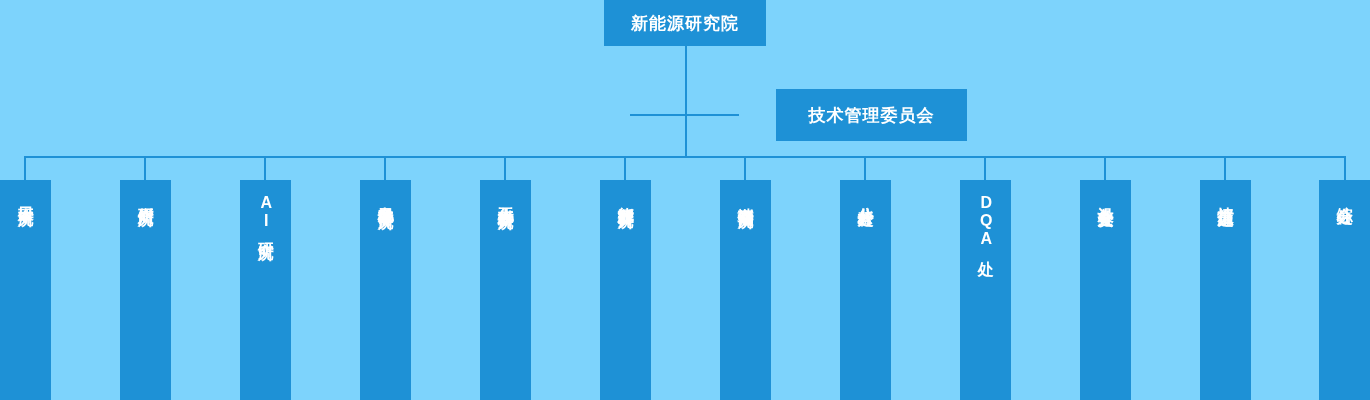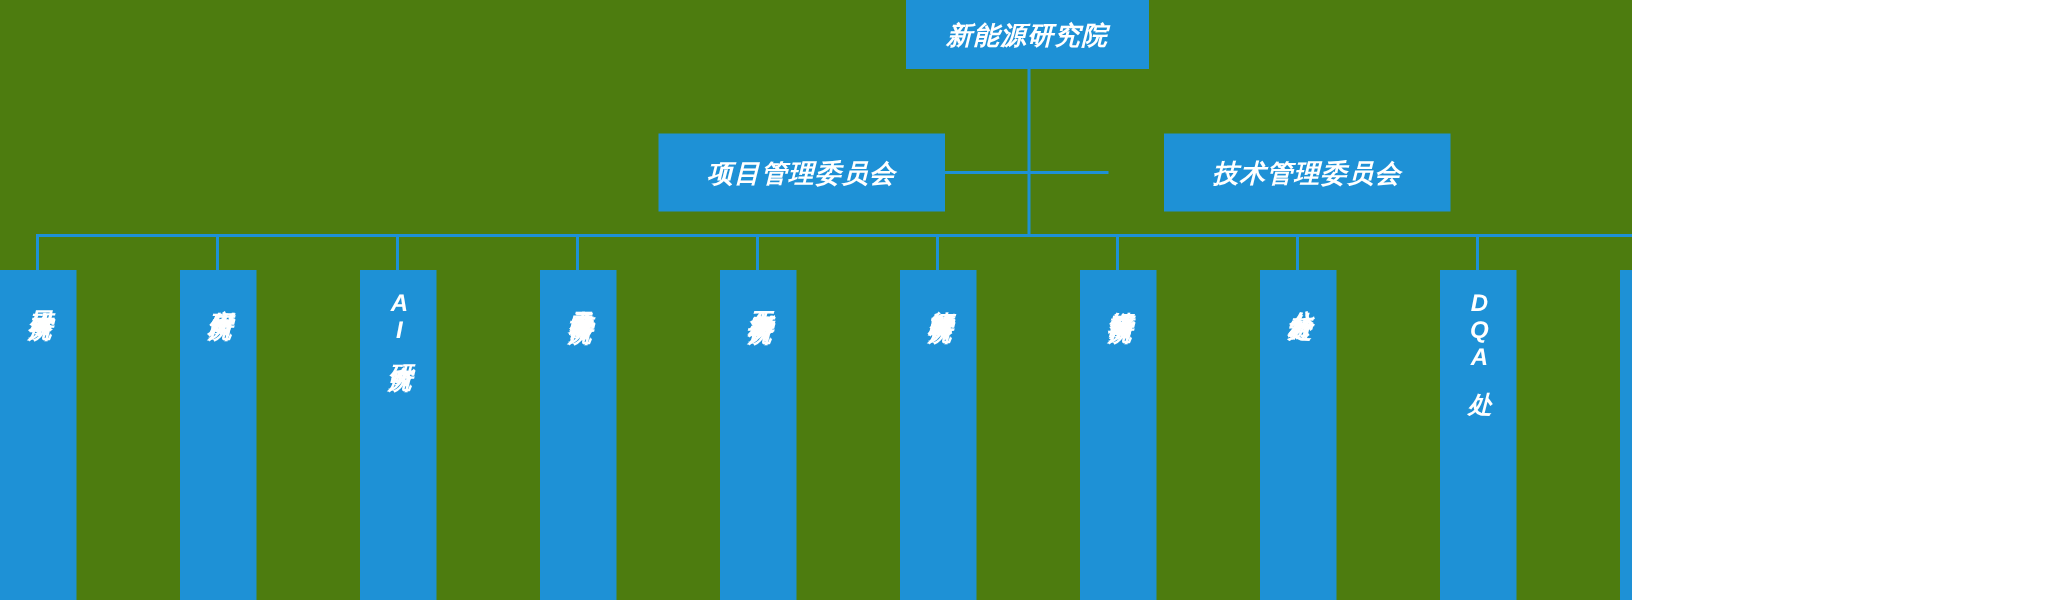--- a/index.html
+++ b/index.html
@@ -6,25 +6,24 @@
   html, body {
     margin: 0;
     padding: 0;
     background: #ffffff;
   }
   body {
     font-family: "Liberation Sans", "DejaVu Sans", sans-serif;
   }
   #chart-root {
     position: relative;
-    width: 1088px;
+    width: 1370px;
     height: 400px;
-    background: #4d7c0f;
+    background: #7dd3fc;
     overflow: hidden;
-    font-style: italic;
   }
 
   
   .node {
     position: absolute;
     background: #1e91d6;
     color: #ffffff;
     font-weight: bold;
     box-sizing: border-box;
     display: flex;
@@ -109,21 +108,20 @@
   <div class="conn conn-v drop" style="left:624px"></div>
   <div class="conn conn-v drop" style="left:744px"></div>
   <div class="conn conn-v drop" style="left:864px"></div>
   <div class="conn conn-v drop" style="left:984px"></div>
   <div class="conn conn-v drop" style="left:1104px"></div>
   <div class="conn conn-v drop" style="left:1224px"></div>
   <div class="conn conn-v drop" style="left:1344px"></div>
 
   <div class="node node-root">新能源研究院</div>
 
-  <div class="node node-committee c0">项目管理委员会</div>
   <div class="node node-committee c1">技术管理委员会</div>
 
   <div class="node node-leaf" style="left:0px">日本研究所</div>
   <div class="node node-leaf" style="left:120px">广州研究所</div>
   <div class="node node-leaf" style="left:240px">AI研究所</div>
   <div class="node node-leaf" style="left:360px">电子元器件研究所</div>
   <div class="node node-leaf" style="left:480px">化工新材料研究所</div>
   <div class="node node-leaf" style="left:600px">能源材料研究所</div>
   <div class="node node-leaf" style="left:720px">高端铝箔研究所</div>
   <div class="node node-leaf" style="left:840px">公共分析处</div>

